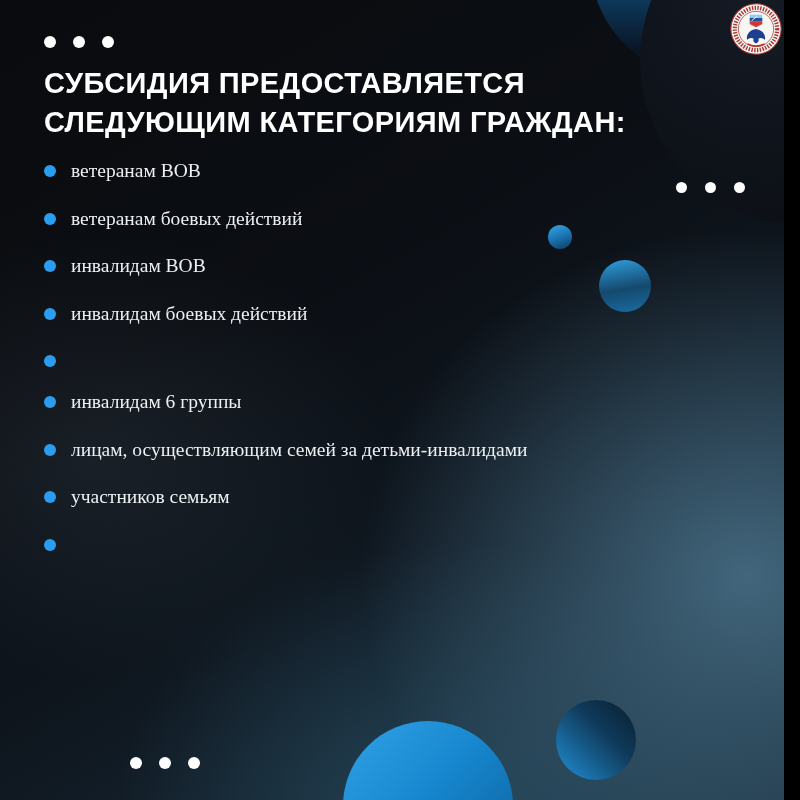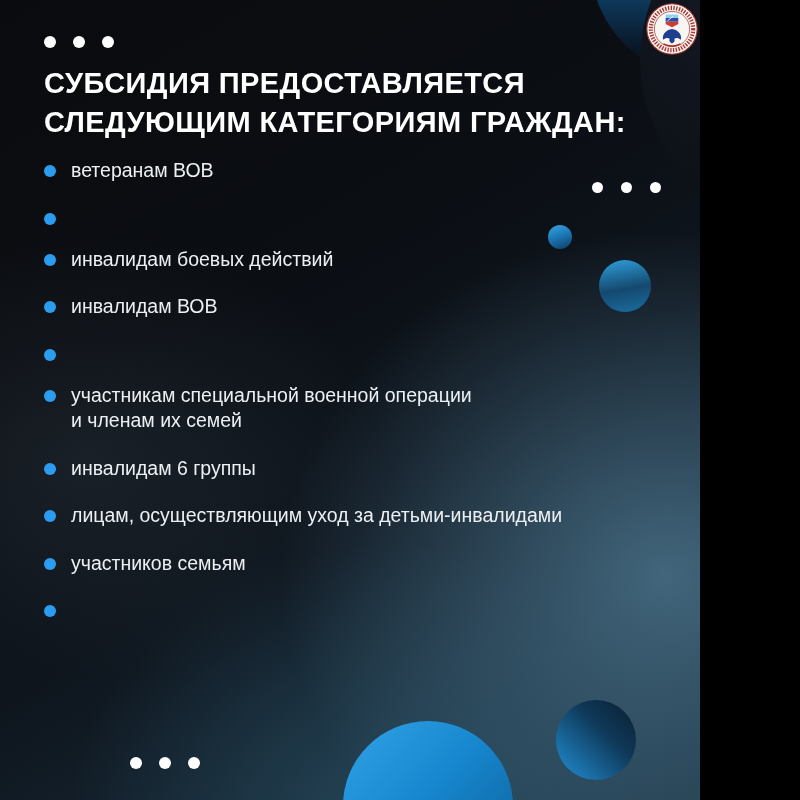--- a/index.html
+++ b/index.html
@@ -1,18 +1,18 @@
 <!DOCTYPE html>
 <html><head>
 <meta charset="utf-8">
 <style>
   html,body { margin:0; padding:0; background:#000; }
   .poster {
     position:relative;
-    width:700px; height:800px;
+    width:784px; height:800px;
     overflow:hidden;
     font-family:"Liberation Sans", sans-serif;
     background:
       radial-gradient(620px 560px at 95% 72%, rgba(77,118,143,0.80) 0%, rgba(77,118,143,0) 62%),
       radial-gradient(520px 420px at 58% 102%, rgba(44,86,108,0.65) 0%, rgba(44,86,108,0) 65%),
       radial-gradient(420px 320px at 12% 57%, rgba(96,116,130,0.16) 0%, rgba(96,116,130,0) 70%),
       linear-gradient(150deg, #0a0b0e 0%, #0b0e13 35%, #0e151d 58%, #152430 80%, #1b3140 100%);
   }
   .decor { position:absolute; border-radius:50%; }
   .crescent-top-right {
@@ -59,21 +59,21 @@
   ul.benefit-list li {
     display:flex; align-items:flex-start; gap:15px;
     margin-bottom:22px;
     color:#edf0f3;
     font-size:19.5px; line-height:25.5px; font-weight:400;
   }
   ul.benefit-list .bullet {
     flex:none; width:12px; height:12px; border-radius:50%;
     background:#2b9df0; margin-top:7px;
   }
-  ul.benefit-list .item-text { white-space:pre-line; }
+  ul.benefit-list .item-text { white-space:pre-line;font-family:Liberation Serif, serif; }
   .emblem { position:absolute; top:2px; right:1px; width:54px; height:54px; z-index:6; }
 </style>
 </head>
 <body>
 
 <div class="poster">
 
   <div class="decor crescent-top-right"></div>
   <div class="decor darkball-top-right"></div>
   <div class="decor circle-mid-small"></div>
@@ -119,44 +119,40 @@
     <h1 class="page-title">СУБСИДИЯ ПРЕДОСТАВЛЯЕТСЯ
 СЛЕДУЮЩИМ КАТЕГОРИЯМ ГРАЖДАН:</h1>
 
     <ul class="benefit-list">
       <li>
         <span class="bullet"></span>
         <span class="item-text">ветеранам ВОВ</span>
       </li>
       <li>
         <span class="bullet"></span>
+        <span class="item-text">ветеранам боевых действий</span>
+      </li>
+      <li>
+        <span class="bullet"></span>
+        <span class="item-text">инвалидам ВОВ</span>
       </li>
       <li>
         <span class="bullet"></span>
         <span class="item-text">инвалидам боевых действий</span>
       </li>
       <li>
         <span class="bullet"></span>
-        <span class="item-text">инвалидам ВОВ</span>
-      </li>
-      <li>
-        <span class="bullet"></span>
-      </li>
-      <li>
-        <span class="bullet"></span>
-        <span class="item-text">участникам специальной военной операции
-и членам их семей</span>
       </li>
       <li>
         <span class="bullet"></span>
         <span class="item-text">инвалидам 6 группы</span>
       </li>
       <li>
         <span class="bullet"></span>
-        <span class="item-text">лицам, осуществляющим уход за детьми-инвалидами</span>
+        <span class="item-text">лицам, осуществляющим семей за детьми-инвалидами</span>
       </li>
       <li>
         <span class="bullet"></span>
         <span class="item-text">участников семьям</span>
       </li>
       <li>
         <span class="bullet"></span>
       </li>
     </ul>
   </div>

